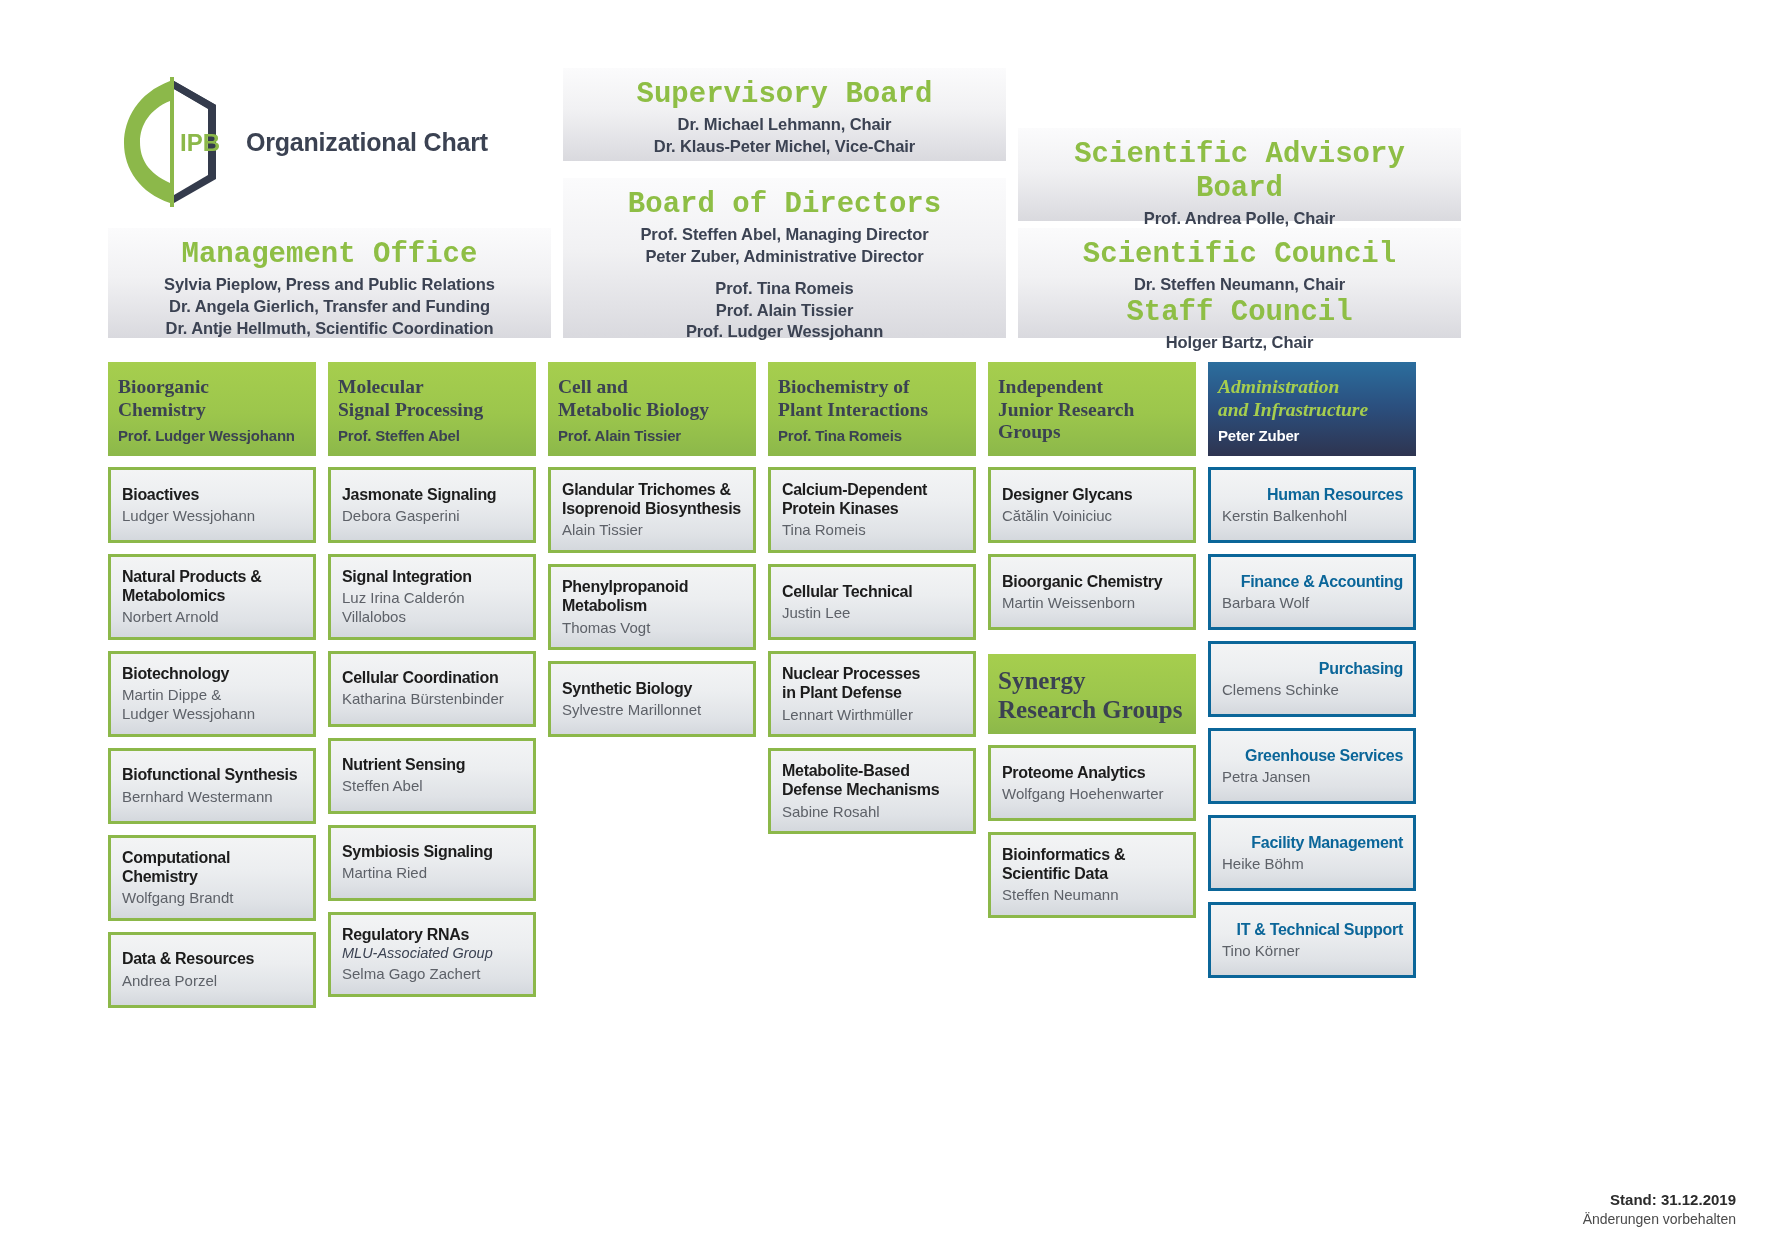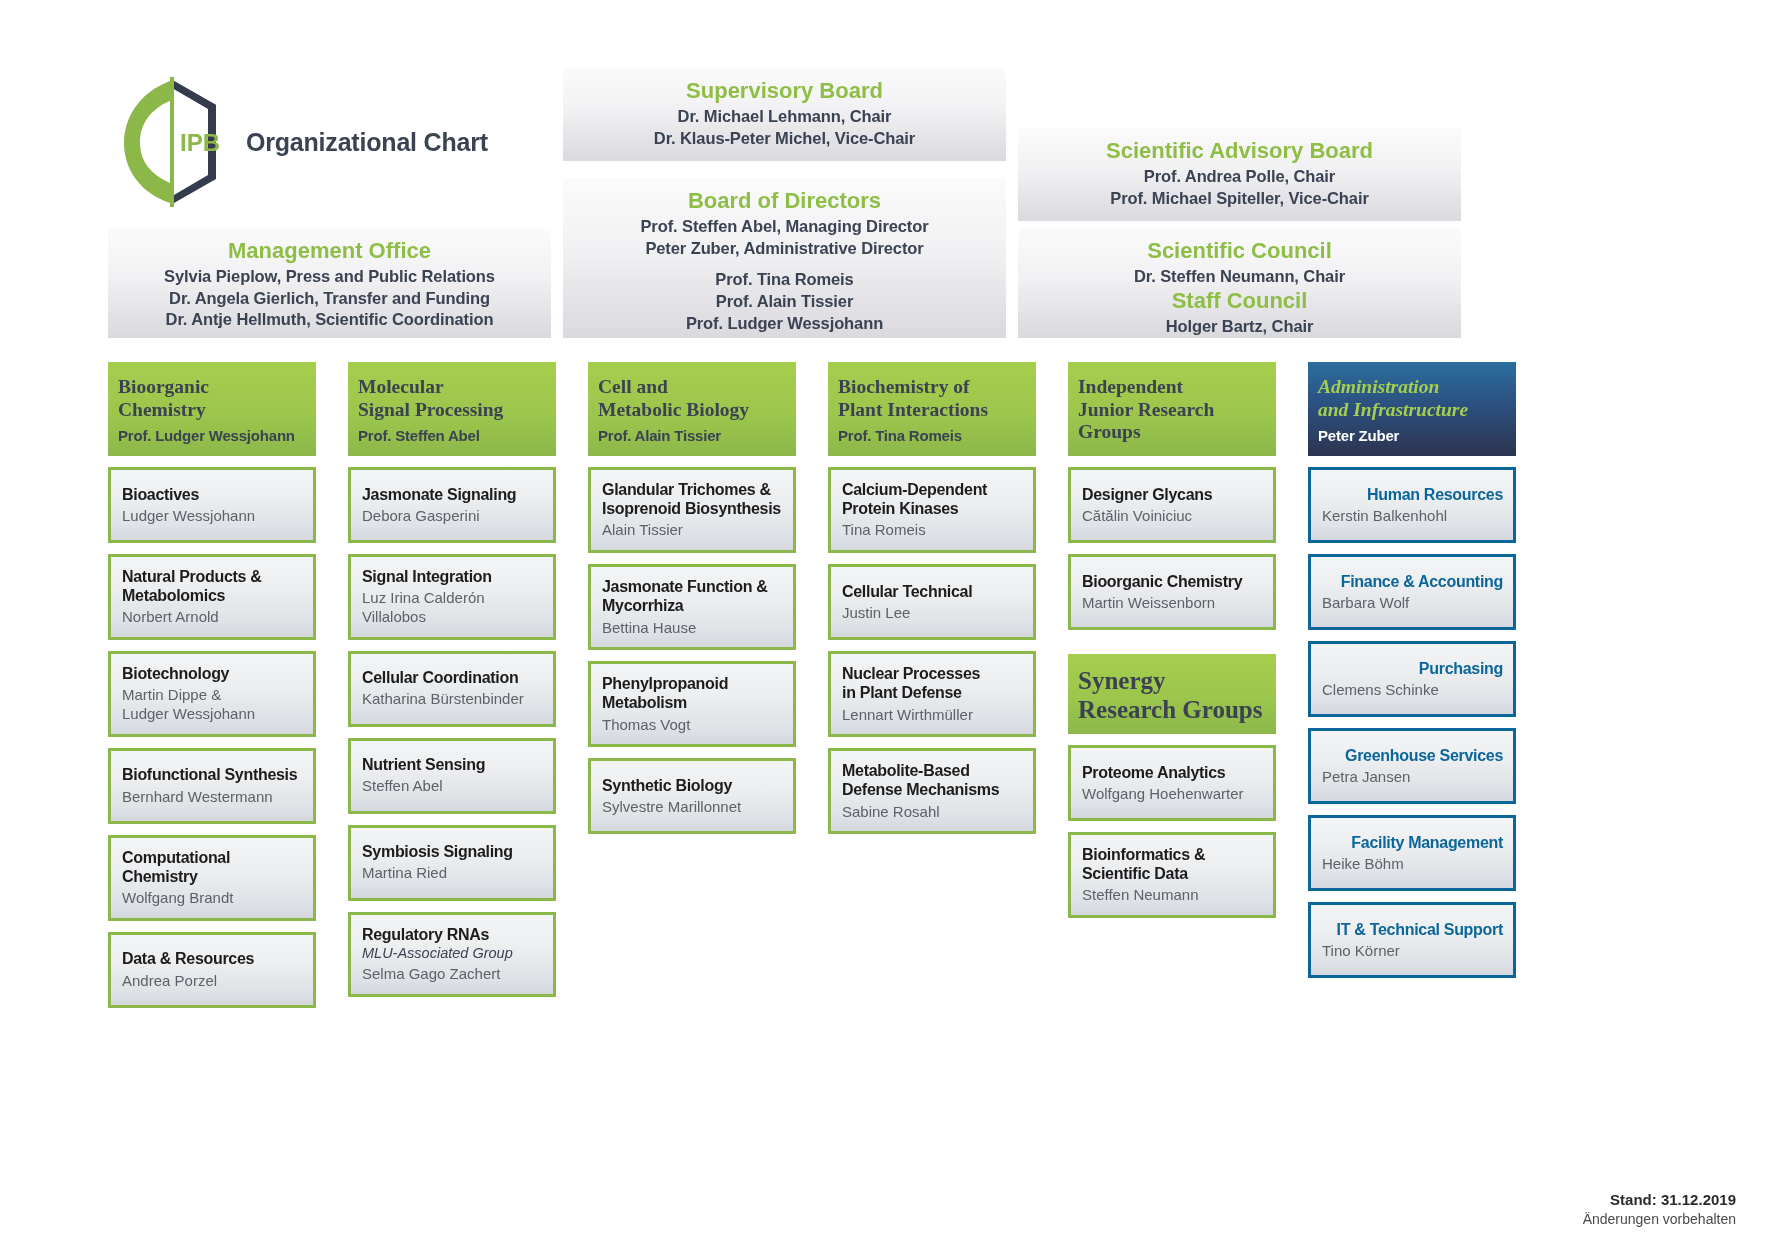--- a/index.html
+++ b/index.html
@@ -28,24 +28,24 @@
     letter-spacing: -0.2px; margin-left: 12px; white-space: nowrap;
   }
 
   
   .panel {
     background: linear-gradient(to bottom, #fbfbfc 0%, #f1f1f3 45%, #e2e2e6 80%, #d9d9de 100%);
     text-align: center;
     padding: 10px 14px 12px 14px;
   }
   .panel .p-title {
-    font-family: Liberation Sans, sans-serif;
+    font-family: Liberation Mono, monospace;
     font-weight: bold;
     color: #8ebe45;
-    font-size: 22px;
+    font-size: 29px;
     line-height: 1.18;
     margin-bottom: 2px;
   }
   .panel .p-line {
     color: #3b4252;
     font-size: 16.5px;
     font-weight: bold;
     line-height: 1.32;
     letter-spacing: -0.1px;
   }
@@ -53,21 +53,21 @@
 
   #panel-supervisory { left: 563px; top: 68px; width: 443px; height: 93px; }
   #panel-directors   { left: 563px; top: 178px; width: 443px; height: 160px; }
   #panel-management  { left: 108px; top: 228px; width: 443px; height: 110px; }
   #panel-advisory    { left: 1018px; top: 128px; width: 443px; height: 93px; }
   #panel-councils    { left: 1018px; top: 228px; width: 443px; height: 110px; }
 
   
   #columns {
     left: 108px; top: 362px; width: 1353px; height: 630px;
-    display: flex; gap: 32px;
+    display: flex; gap: 12px;
   }
   .column { width: 208px; flex: 0 0 208px; }
 
   
   .dept-head {
     background: linear-gradient(to bottom, #a6ce4e 0%, #9cc64c 55%, #8cb84a 100%);
     padding: 12px 10px 10px 10px;
     min-height: 94px;
     margin-bottom: 11px;
     display: flex; flex-direction: column; justify-content: center;
@@ -242,24 +242,20 @@
     <div class="column">
       <div class="dept-head">
         <div class="dh-title">Cell and<br>Metabolic Biology</div>
         <div class="dh-lead">Prof. Alain Tissier</div>
       </div>
       <div class="unit">
         <div class="u-title">Glandular Trichomes &amp;<br>Isoprenoid Biosynthesis</div>
         <div class="u-name">Alain Tissier</div>
       </div>
       <div class="unit">
-        <div class="u-title">Jasmonate Function &amp;<br>Mycorrhiza</div>
-        <div class="u-name">Bettina Hause</div>
-      </div>
-      <div class="unit">
         <div class="u-title">Phenylpropanoid<br>Metabolism</div>
         <div class="u-name">Thomas Vogt</div>
       </div>
       <div class="unit">
         <div class="u-title">Synthetic Biology</div>
         <div class="u-name">Sylvestre Marillonnet</div>
       </div>
     </div>
     <div class="column">
       <div class="dept-head">

